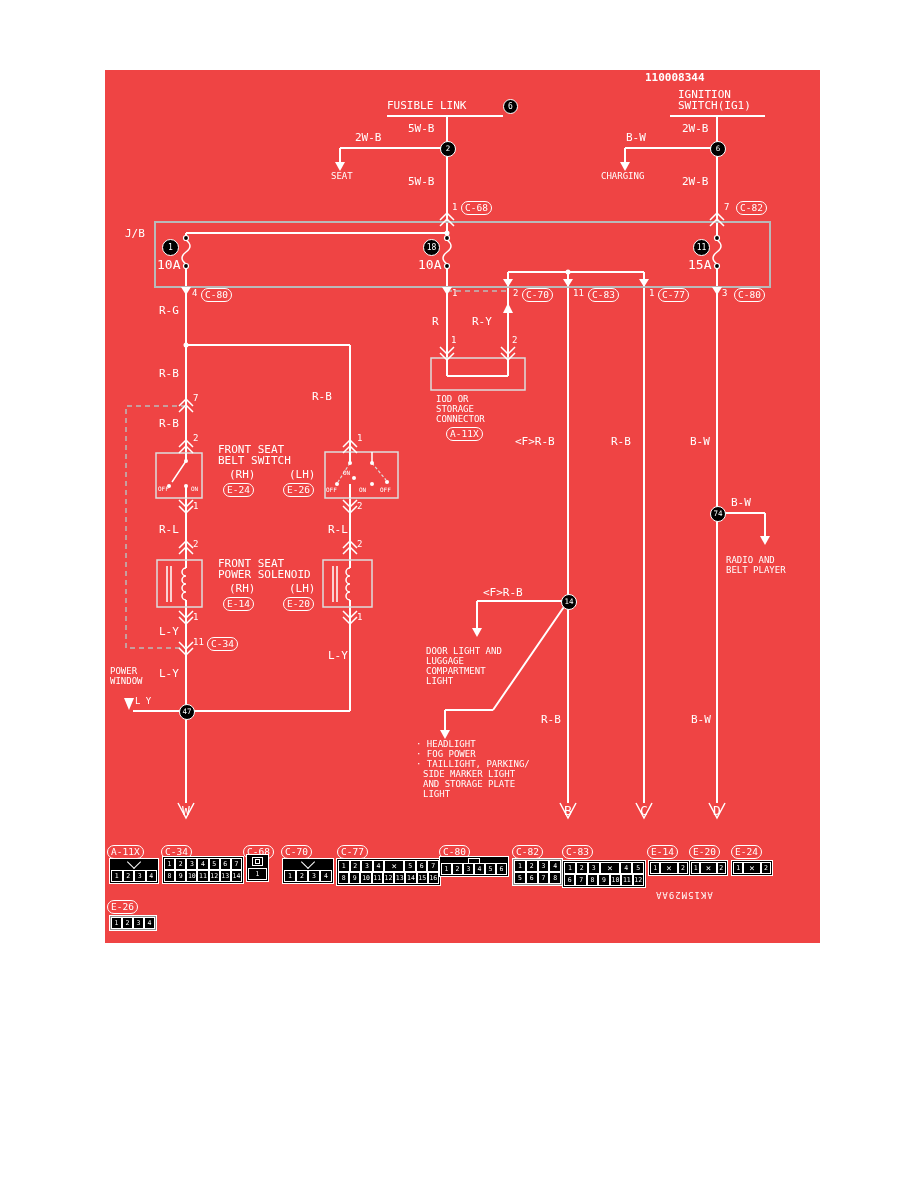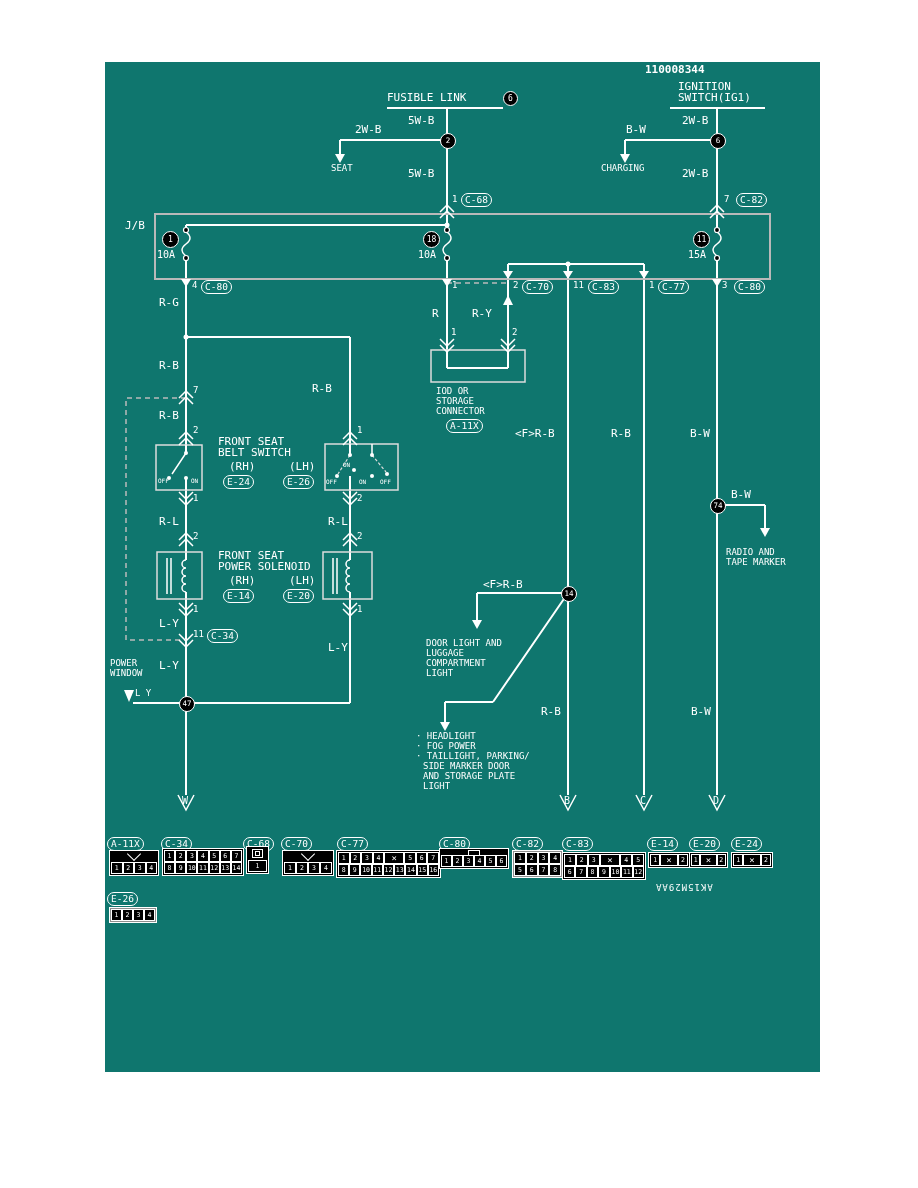--- a/index.html
+++ b/index.html
@@ -1,21 +1,21 @@
 <!DOCTYPE html>
 <html><head>
 <meta charset="utf-8">
 <style>
   html,body{margin:0;padding:0;background:#fff;width:918px;height:1188px;position:relative;
     font-family:"DejaVu Sans Mono",monospace;}
-  #panel{position:absolute;left:105px;top:62px;width:715px;height:1010px;background:#0f766e;overflow:hidden;}
+  #panel{position:absolute;left:105px;top:70px;width:715px;height:873px;background:#ef4444;overflow:hidden;}
   #wires{position:absolute;left:0;top:0;}
   .lb{position:absolute;color:#fff;font:11px "DejaVu Sans Mono",monospace;line-height:1.05;white-space:pre;}
   .s9{font-size:9px;}
-  .s8{font-size:10px;}
+  .s8{font-size:13px;}
   .s6{font-size:6px;}
   .b{font-weight:bold;}
   .p{font-size:9px;}
   .oval{border:1px solid #fff;border-radius:8px;padding:0 3px;font-size:9.5px;line-height:12px;}
   .fn{position:absolute;width:15px;height:15px;border:1px solid #fff;border-radius:50%;background:#000;
       color:#fff;font-size:8px;line-height:15px;text-align:center;}
   .jn{position:absolute;width:14px;height:14px;border:1px solid #fff;border-radius:50%;background:#000;
       color:#fff;font-size:7.5px;line-height:14px;text-align:center;z-index:3;}
   .conn{position:absolute;border:1px solid #fff;padding:1px;background:#000;z-index:2;}
   .conn.shaded{background:#8f8f8f;}
@@ -268,31 +268,31 @@
   <span class="lb s9" style="left:331px;top:335px">STORAGE</span>
   <span class="lb s9" style="left:331px;top:345px">CONNECTOR</span>
   <span class="lb oval" style="left:341px;top:357px">A-11X</span>
 
   <span class="lb" style="left:410px;top:366px">&lt;F&gt;R-B</span>
   <span class="lb" style="left:506px;top:366px">R-B</span>
   <span class="lb" style="left:585px;top:366px">B-W</span>
   <span class="jn" style="left:605px;top:436px">74</span>
   <span class="lb" style="left:626px;top:427px">B-W</span>
   <span class="lb s9" style="left:621px;top:486px">RADIO AND</span>
-  <span class="lb s9" style="left:621px;top:496px">TAPE MARKER</span>
+  <span class="lb s9" style="left:621px;top:496px">BELT PLAYER</span>
   <span class="jn" style="left:456px;top:524px">14</span>
   <span class="lb" style="left:378px;top:517px">&lt;F&gt;R-B</span>
   <span class="lb s9" style="left:321px;top:577px">DOOR LIGHT AND</span>
   <span class="lb s9" style="left:321px;top:587px">LUGGAGE</span>
   <span class="lb s9" style="left:321px;top:597px">COMPARTMENT</span>
   <span class="lb s9" style="left:321px;top:607px">LIGHT</span>
   <span class="lb s9" style="left:311px;top:670px">· HEADLIGHT</span>
   <span class="lb s9" style="left:311px;top:680px">· FOG POWER</span>
   <span class="lb s9" style="left:311px;top:690px">· TAILLIGHT, PARKING/</span>
-  <span class="lb s9" style="left:318px;top:700px">SIDE MARKER DOOR</span>
+  <span class="lb s9" style="left:318px;top:700px">SIDE MARKER LIGHT</span>
   <span class="lb s9" style="left:318px;top:710px">AND STORAGE PLATE</span>
   <span class="lb s9" style="left:318px;top:720px">LIGHT</span>
   <span class="lb" style="left:436px;top:644px">R-B</span>
   <span class="lb" style="left:586px;top:644px">B-W</span>
   <span class="lb s8" style="left:459px;top:734px">B</span>
   <span class="lb s8" style="left:535px;top:734px">C</span>
   <span class="lb s8" style="left:608px;top:734px">D</span>
 
   <span class="lb oval" style="left:2px;top:775px">A-11X</span>
   <div class="conn" style="left:4px;top:788px;width:46px">

